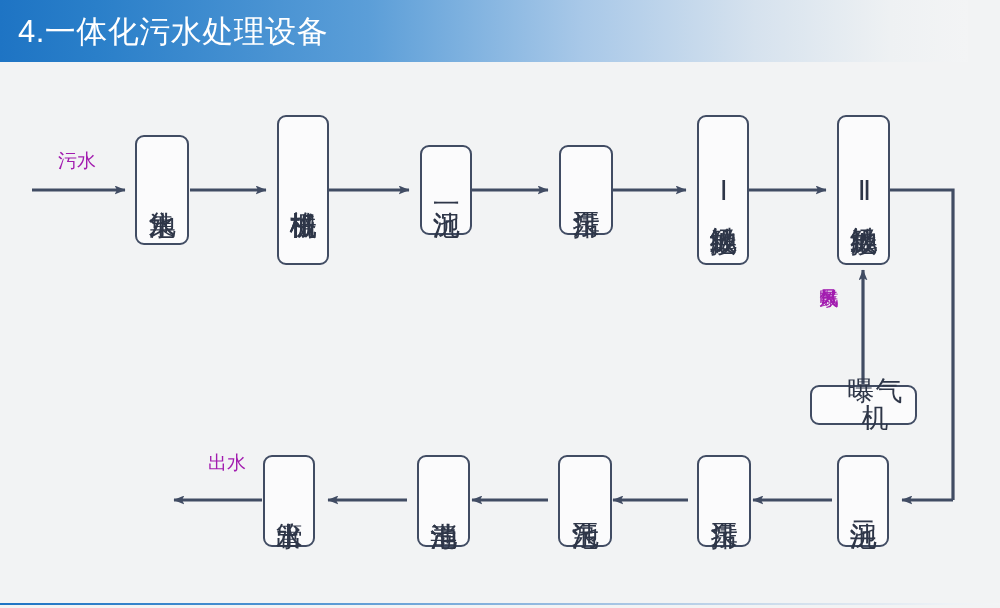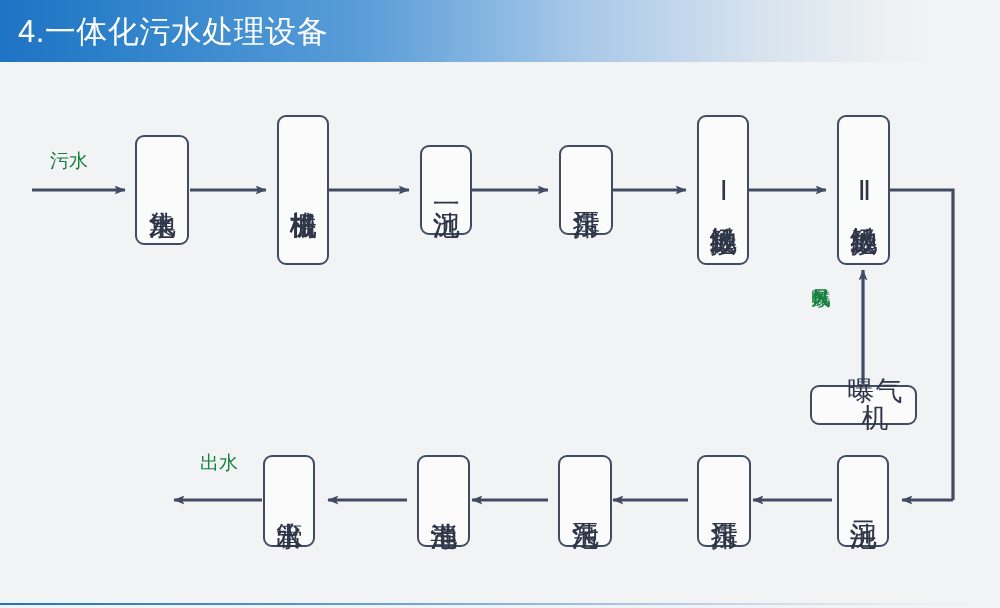--- a/index.html
+++ b/index.html
@@ -74,24 +74,25 @@
   }
   .node.horiz {
     font-size: 27px;
     line-height: 1;
     letter-spacing: 1px;
   }
 
   
   .flabel {
     position: absolute;
-    color: #15803d;
+    color: #a21caf;
     font-size: 19px;
     line-height: 1;
     white-space: nowrap;
+    margin-left: 8px;
   }
   .flabel.vert {
     writing-mode: vertical-rl;
     text-orientation: upright;
     font-size: 19px;
     line-height: 1.0;
     white-space: normal;
   }
 
   

